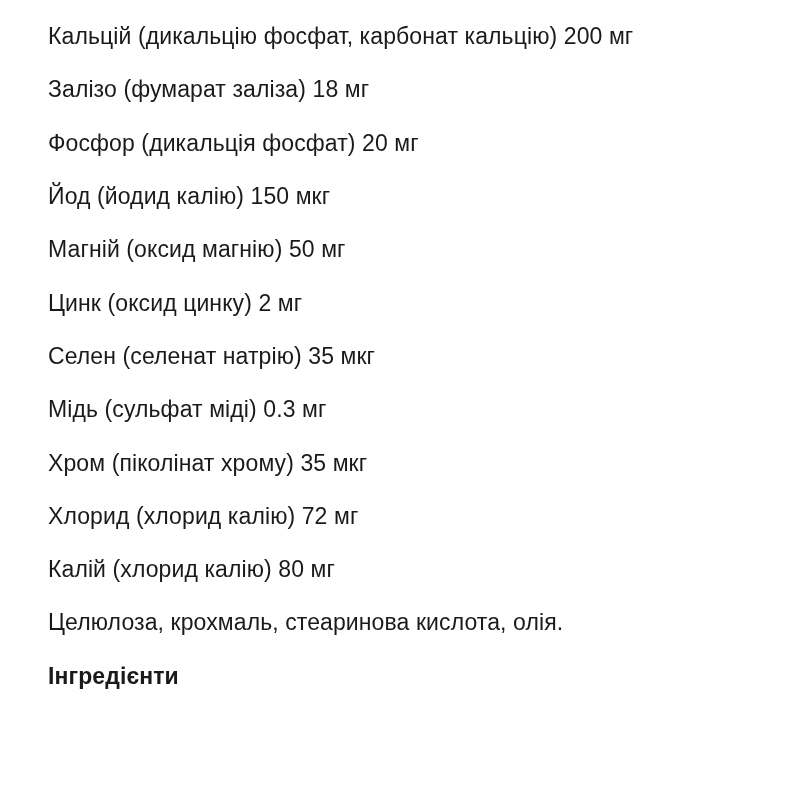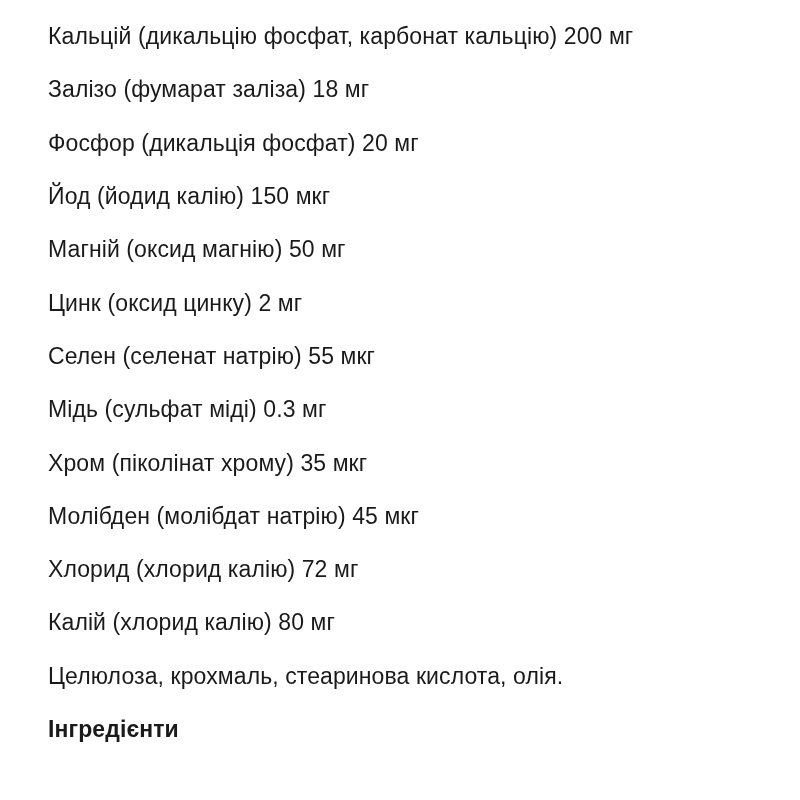--- a/index.html
+++ b/index.html
@@ -36,21 +36,20 @@
 </head>
 <body>
 
 <div class="content">
   <div class="line">Кальцій (дикальцію фосфат, карбонат кальцію) 200 мг</div>
   <div class="line">Залізо (фумарат заліза) 18 мг</div>
   <div class="line">Фосфор (дикальція фосфат) 20 мг</div>
   <div class="line">Йод (йодид калію) 150 мкг</div>
   <div class="line">Магній (оксид магнію) 50 мг</div>
   <div class="line">Цинк (оксид цинку) 2 мг</div>
-  <div class="line">Селен (селенат натрію) 55 мкг</div>
+  <div class="line">Селен (селенат натрію) 35 мкг</div>
   <div class="line">Мідь (сульфат міді) 0.3 мг</div>
   <div class="line">Хром (піколінат хрому) 35 мкг</div>
-  <div class="line">Молібден (молібдат натрію) 45 мкг</div>
   <div class="line">Хлорид (хлорид калію) 72 мг</div>
   <div class="line">Калій (хлорид калію) 80 мг</div>
   <div class="line">Целюлоза, крохмаль, стеаринова кислота, олія.</div>
   <div class="line bold">Інгредієнти</div>
 </div>
 
 </body></html>

